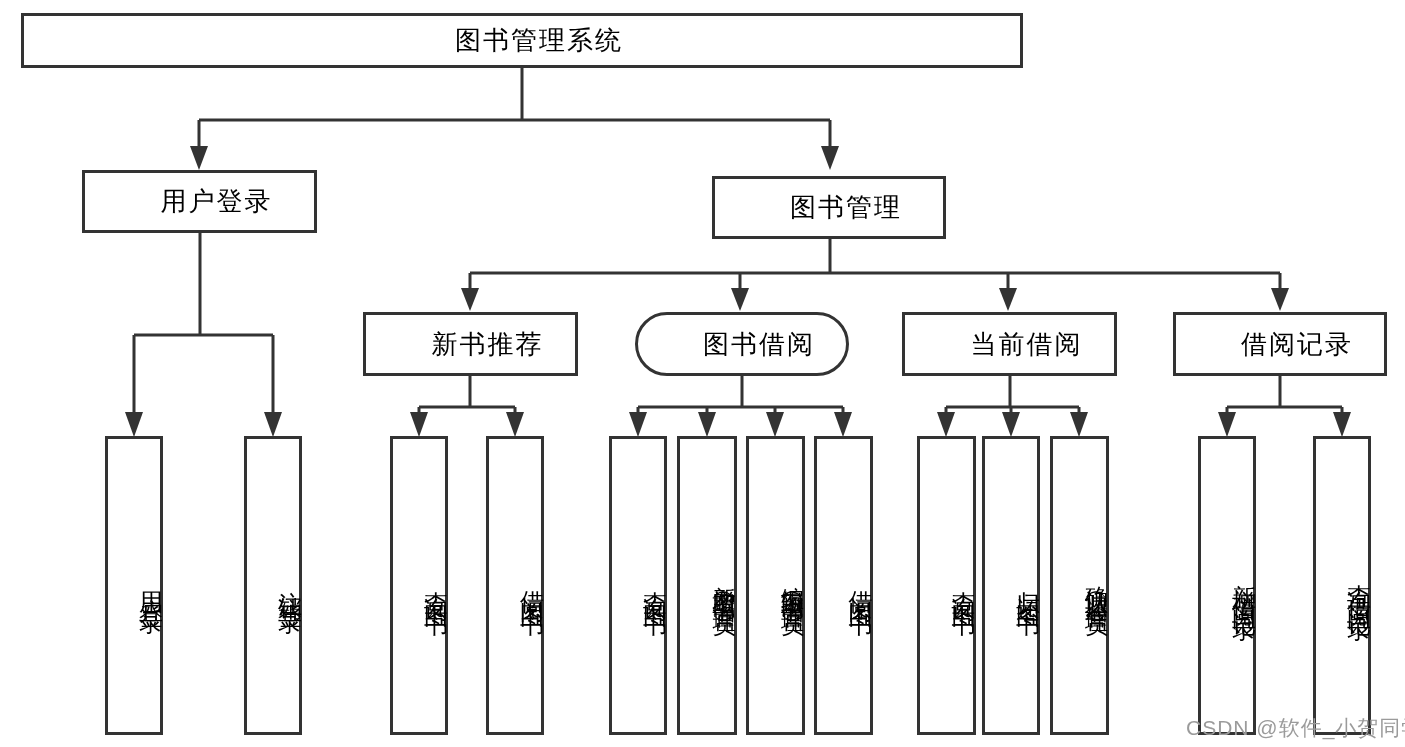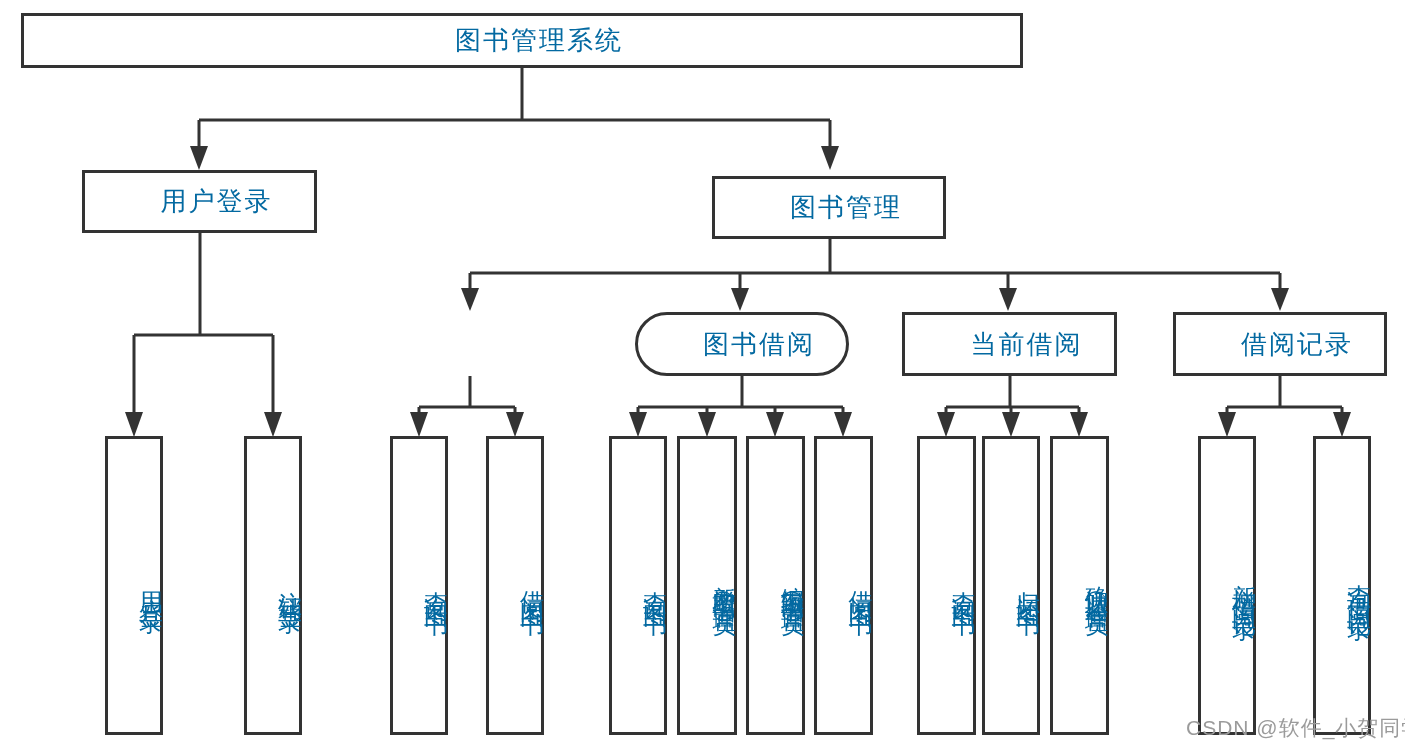--- a/index.html
+++ b/index.html
@@ -13,21 +13,21 @@
   }
   #connectors { position: absolute; left: 0; top: 0; }
   .box {
     position: absolute;
     box-sizing: border-box;
     border: 3px solid #333333;
     background: #ffffff;
     display: flex;
     align-items: center;
     justify-content: center;
-    color: #0369a1;
+    color: #000000;
     font-size: 26px;
     letter-spacing: 2px;
     white-space: nowrap;
     padding-left: 34px;
   }
   .leaf {
     font-size: 24px;
     letter-spacing: 0;
   }
   .leaf .vtext {
@@ -85,20 +85,21 @@
       <polygon points="1218,412 1236,412 1227,437"></polygon>
       <polygon points="1333,412 1351,412 1342,437"></polygon>
     </g>
   </svg>
 
   <div class="box" style="left:21px; top:13px; width:1002px; height:55px;">图书管理系统</div>
 
   <div class="box" style="left:82px; top:170px; width:235px; height:63px;">用户登录</div>
   <div class="box" style="left:712px; top:170px; width:234px; height:63px;margin-top:6px;">图书管理</div>
 
+  <div class="box" style="left:363px; top:312px; width:215px; height:64px;">新书推荐</div>
   <div class="box" style="left:635px; top:312px; width:214px; height:64px;border-radius:32px;">图书借阅</div>
   <div class="box" style="left:902px; top:312px; width:215px; height:64px;">当前借阅</div>
   <div class="box" style="left:1173px; top:312px; width:214px; height:64px;">借阅记录</div>
 
   <div class="box leaf" style="left:105px; top:436px; width:58px; height:299px;">
     <span class="vtext">用户登录</span>
   </div>
   <div class="box leaf" style="left:244px; top:436px; width:58px; height:299px;">
     <span class="vtext">注销登录</span>
   </div>

